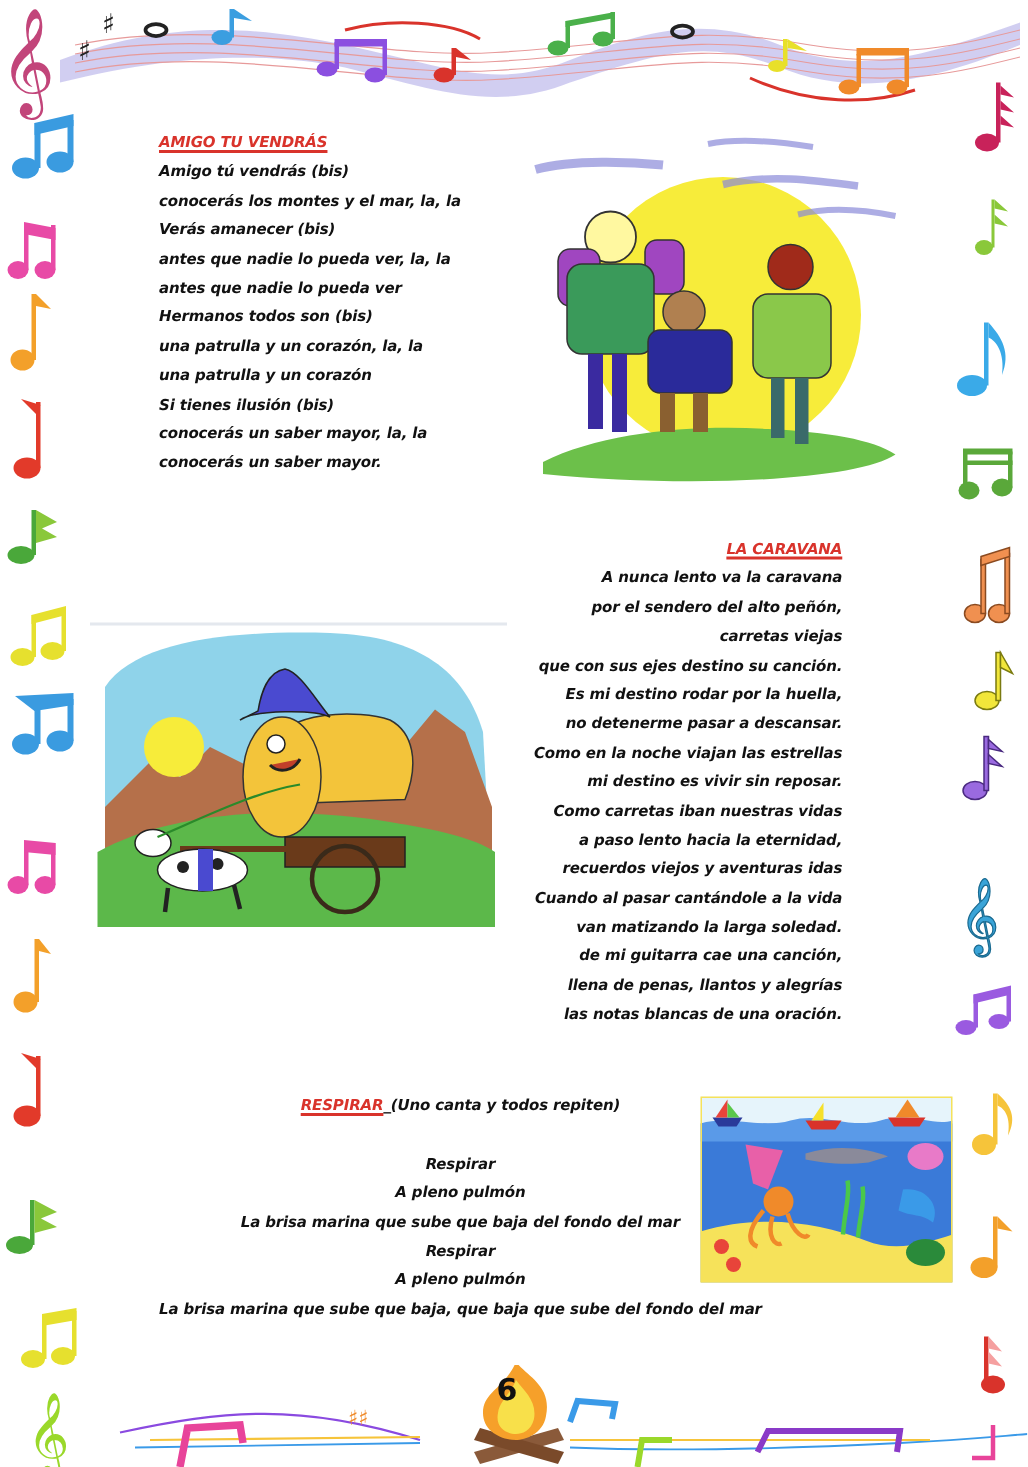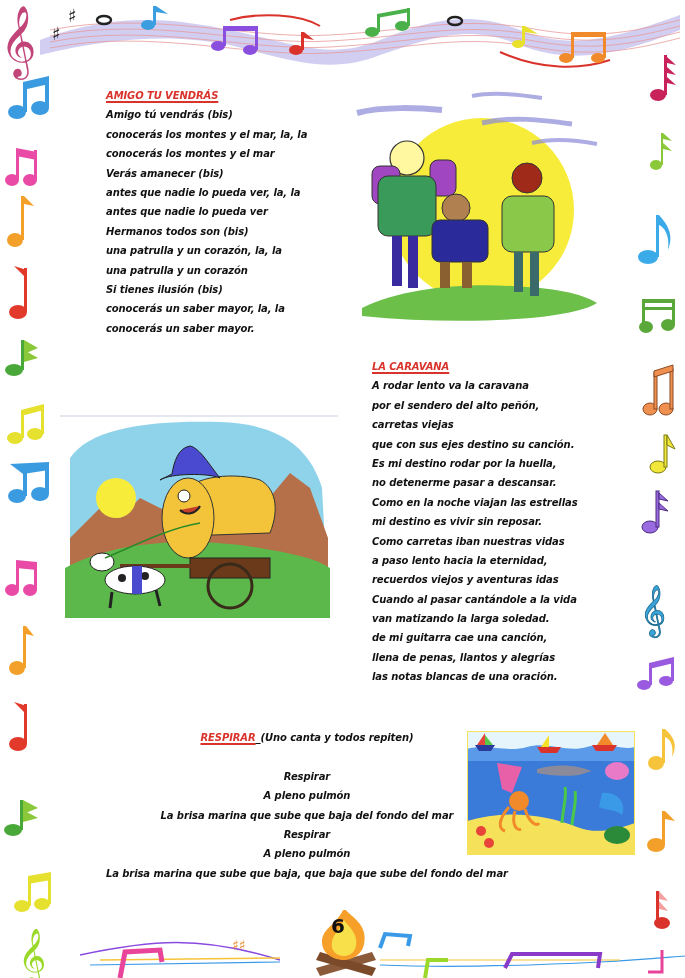--- a/index.html
+++ b/index.html
@@ -220,21 +220,20 @@
         <rect x="28" y="846" width="3" height="32"></rect>
         <path d="M31,846 L40,856 L31,854Z M31,856 L40,866 L31,864Z" fill="#f5a0a0"></path>
       </g>
   </svg>
 </div>
 
 <div class="song-text" style="left:106px;top:86px;">
   <span class="line song-title">AMIGO TU VENDRÁS</span>
   <span class="line">Amigo tú vendrás (bis)</span>
   <span class="line">conocerás los montes y el mar, la, la</span>
-  <span class="line">conocerás los montes y el mar</span>
   <span class="line">Verás amanecer (bis)</span>
   <span class="line">antes que nadie lo pueda ver, la, la</span>
   <span class="line">antes que nadie lo pueda ver</span>
   <span class="line">Hermanos todos son (bis)</span>
   <span class="line">una patrulla y un corazón, la, la</span>
   <span class="line">una patrulla y un corazón</span>
   <span class="line">Si tienes ilusión (bis)</span>
   <span class="line">conocerás un saber mayor, la, la</span>
   <span class="line">conocerás un saber mayor.</span>
 </div>
@@ -292,23 +291,23 @@
     <circle cx="62" cy="160" r="4" fill="#222"></circle>
       <circle cx="85" cy="158" r="4" fill="#222"></circle>
     <rect x="72" y="148" width="10" height="28" fill="#4a4ad0"></rect>
     <ellipse cx="42" cy="144" rx="12" ry="9" fill="#fff" stroke="#222"></ellipse>
     <line x1="52" y1="174" x2="50" y2="190" stroke="#222" stroke-width="3"></line>
     <line x1="96" y1="172" x2="100" y2="188" stroke="#222" stroke-width="3"></line>
     <path d="M45,140 C80,125 110,110 140,105" stroke="#2a8a2a" stroke-width="1.5" fill="none"></path>
   </svg>
 </div>
 
-<div class="song-text" style="left:372px;top:357px;">
+<div class="song-text" style="left:356px;top:357px;text-align:right;">
   <span class="line song-title">LA CARAVANA</span>
-  <span class="line">A rodar lento va la caravana</span>
+  <span class="line">A nunca lento va la caravana</span>
   <span class="line">por el sendero del alto peñón,</span>
   <span class="line">carretas viejas</span>
   <span class="line">que con sus ejes destino su canción.</span>
   <span class="line">Es mi destino rodar por la huella,</span>
   <span class="line">no detenerme pasar a descansar.</span>
   <span class="line">Como en la noche viajan las estrellas</span>
   <span class="line">mi destino es vivir sin reposar.</span>
   <span class="line">Como carretas iban nuestras vidas</span>
   <span class="line">a paso lento hacia la eternidad,</span>
   <span class="line">recuerdos viejos y aventuras idas</span>

